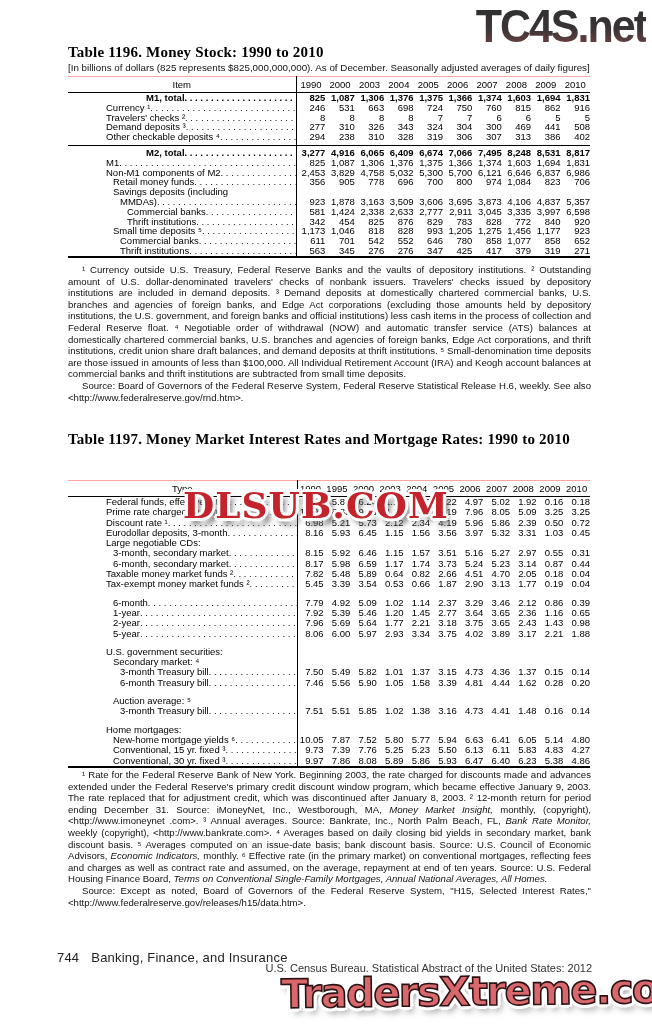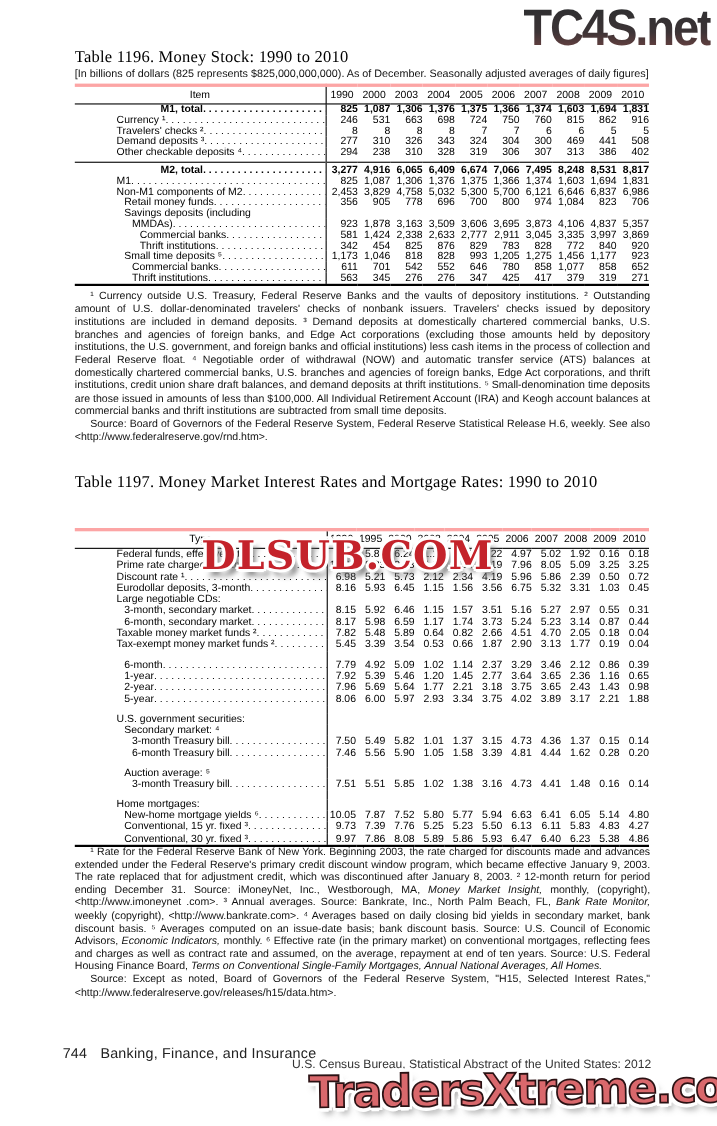--- a/index.html
+++ b/index.html
@@ -1,26 +1,26 @@
 <!DOCTYPE html>
 <html><head>
 <meta charset="utf-8">
 <style>
   html,body{margin:0;padding:0;background:#ffffff;}
   .page{position:relative;width:652px;height:1024px;background:#fff;overflow:hidden;
         font-family:"Liberation Sans",sans-serif;color:#111;}
 
   
   .tbl-title{position:absolute;left:68px;width:525px;margin:0;
-             font-family:"Liberation Serif",serif;font-weight:normal;font-size:15px;letter-spacing:.2px;color:#000;}
+             font-family:"Liberation Serif",serif;font-weight:bold;font-size:15px;letter-spacing:.2px;color:#000;}
   .tbl-note{position:absolute;left:68px;width:525px;margin:0;font-size:9.8px;color:#111;}
 
   
   table.stat{position:absolute;left:68px;width:522px;border-collapse:collapse;table-layout:fixed;
-             font-size:9.5px;color:#000;border-top:3px solid #fca5a5;border-bottom:2px solid #000;}
+             font-size:9.5px;color:#000;border-top:1px solid #fca5a5;border-bottom:2px solid #000;}
   table.stat thead th{font-weight:normal;border-bottom:1px solid #000;padding:3px 0 2px;line-height:10px;}
   th.h-item{border-right:1px solid #000;text-align:center;}
   th.h-yr{text-align:center;}
   table.stat td{line-height:10px;padding:0;vertical-align:bottom;}
   table.t96 td{line-height:9.8px;}
   table.t97 td{line-height:10.3px;}
   td.lbl{border-right:1px solid #000;overflow:hidden;}
   td.lbl .wrap{display:flex;align-items:baseline;}
   .lt{white-space:nowrap;padding-left:36px;}
   .leader{flex:1;overflow:hidden;white-space:nowrap;color:#000;}
@@ -302,21 +302,21 @@
           </td>
           <td class="v">581</td>
           <td class="v">1,424</td>
           <td class="v">2,338</td>
           <td class="v">2,633</td>
           <td class="v">2,777</td>
           <td class="v">2,911</td>
           <td class="v">3,045</td>
           <td class="v">3,335</td>
           <td class="v">3,997</td>
-          <td class="v">3,869</td>
+          <td class="v">6,598</td>
         </tr>
         <tr>
           <td class="lbl">
             <div class="wrap i3">
               <span class="lt">Thrift institutions</span>
               <span class="leader"></span>
             </div>
           </td>
           <td class="v">342</td>
           <td class="v">454</td>
@@ -475,21 +475,21 @@
               <span class="lt">Eurodollar deposits, 3-month</span>
               <span class="leader"></span>
             </div>
           </td>
           <td class="v">8.16</td>
           <td class="v">5.93</td>
           <td class="v">6.45</td>
           <td class="v">1.15</td>
           <td class="v">1.56</td>
           <td class="v">3.56</td>
-          <td class="v">6.75</td>
+          <td class="v">3.97</td>
           <td class="v">5.32</td>
           <td class="v">3.31</td>
           <td class="v">1.03</td>
           <td class="v">0.45</td>
         </tr>
         <tr>
           <td class="lbl">
             <div class="wrap i0">
               <span class="lt">Large negotiable CDs:</span>
             </div>

